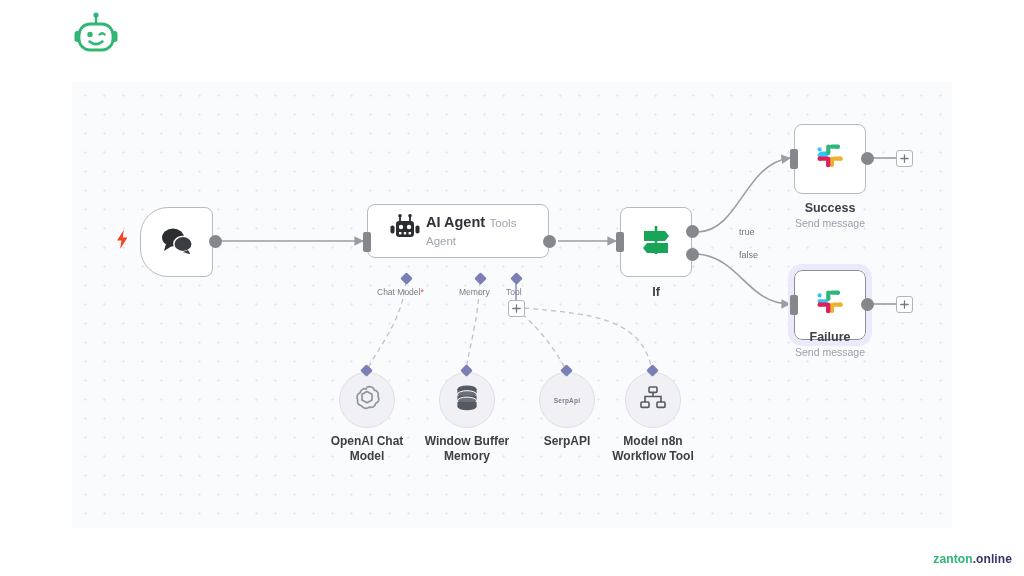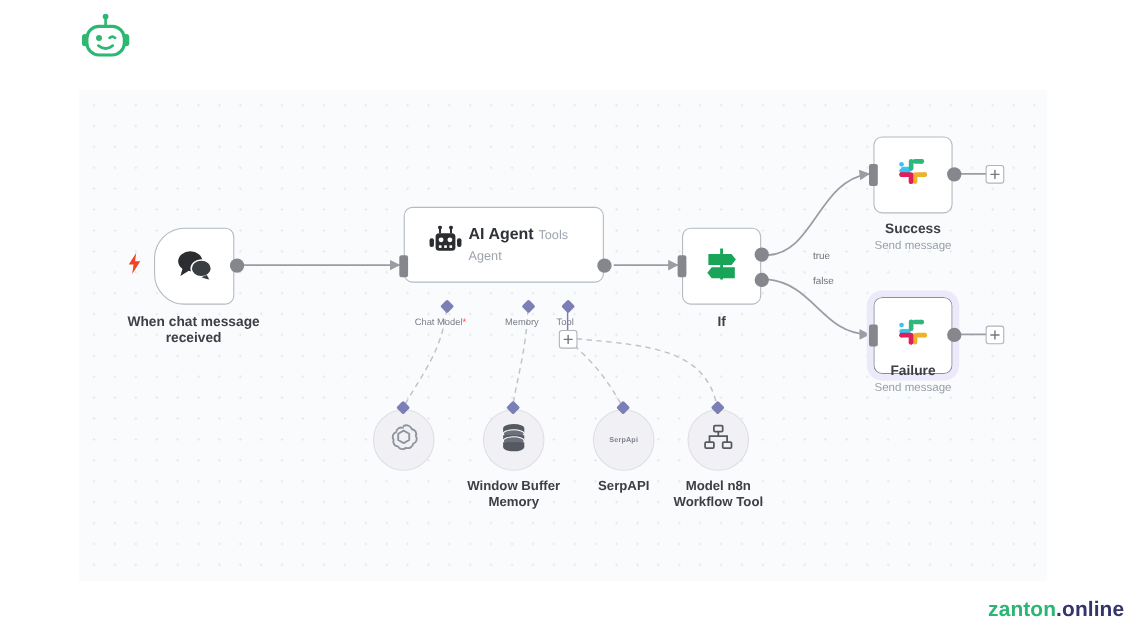--- a/index.html
+++ b/index.html
@@ -134,22 +134,22 @@
 
   
   .bolt { position: absolute; z-index: 7; }
   .agent-text { margin-left: 4px; }
   .agent-title { font-size: 14.5px; font-weight: 700; color: #2f3238; line-height: 1.2; }
   .agent-subtitle { font-size: 11.5px; color: #9ea3ad; line-height: 1.3; margin-top: 1px; }
   .serp-logo { font-size: 6.5px; color: #7c818b; letter-spacing: .2px; font-weight: 600; }
 
   
   #watermark {
-    position: absolute; right: 2px; bottom: 10px;
-    font-size: 19px; font-weight: 700; letter-spacing: .1px; margin-left: 32px;
+    position: absolute; right: 12px; bottom: 10px;
+    font-size: 12px; font-weight: 700; letter-spacing: .1px; margin-left: 32px;
   }
   .wm-a { color: #2bb673; }
   .wm-b { color: #33356b; }
 </style>
 </head>
 <body>
 
 <div id="root">
 
   <div id="logo">
@@ -206,25 +206,22 @@
       <span>
         <svg width="34" height="28" viewBox="0 0 34 28">
           <ellipse cx="13" cy="11.5" rx="11" ry="9" fill="#2b2d31"></ellipse>
           <path d="M6 18 L4 25 L12 20 Z" fill="#2b2d31"></path>
           <ellipse cx="23" cy="18" rx="9.2" ry="7.6" fill="#3a3d42" stroke="#ffffff" stroke-width="1.4"></ellipse>
           <path d="M28 24 L30.5 28.5 L23 26 Z" fill="#3a3d42"></path>
         </svg>
       </span>
     </div>
     <div class="port-out" style="left:137px; top:153px;"></div>
-    <div class="node-caption" style="left:29px; top:203px; width:150px;">
-      <span>When chat message received</span>
-    </div>
-
-    <div class="node" style="left:295px; top:106px; width:182px; height:69px; padding-left:20px;">
+
+    <div class="node" style="left:295px; top:122px; width:182px; height:54px; padding-left:20px;">
       <span>
         <svg width="34" height="30" viewBox="0 0 34 30">
           <rect x="8" y="7" width="18" height="16" rx="3.2" fill="#2b2d31"></rect>
           <rect x="2.5" y="11.5" width="4" height="8" rx="1.8" fill="#2b2d31"></rect>
           <rect x="27.5" y="11.5" width="4" height="8" rx="1.8" fill="#2b2d31"></rect>
           <line x1="12" y1="7" x2="12" y2="2.5" stroke="#2b2d31" stroke-width="1.8"></line>
           <line x1="22" y1="7" x2="22" y2="2.5" stroke="#2b2d31" stroke-width="1.8"></line>
           <circle cx="12" cy="1.8" r="1.8" fill="#2b2d31"></circle>
           <circle cx="22" cy="1.8" r="1.8" fill="#2b2d31"></circle>
           <circle cx="13" cy="13" r="2.2" fill="#ffffff"></circle>
@@ -342,20 +339,24 @@
     <div class="circ-node" style="left:267px; top:290px;">
       <span>
         <svg width="30" height="30" viewBox="0 0 30 30">
           <g fill="none" stroke="#8e949e" stroke-width="1.7" stroke-linejoin="round" stroke-linecap="round">
             <path d="M15 4.2 C18.2 2.6 21.6 4.4 22.4 7.2 C25.4 7.4 27.2 10.6 26 13.3 C27.8 15.8 26.6 19.4 23.7 20.3 C23.2 23.3 20 25.2 17.2 24.1 C14.9 26.2 11.2 25.5 9.7 22.8 C6.7 22.7 4.7 19.6 5.8 16.8 C4.1 14.3 5.2 10.8 8.1 9.8 C8.5 6.9 11.6 4.9 14.4 5.9"></path>
             <path d="M10 11.3 L15 8.5 L20 11.3 L20 17 L15 19.8 L10 17 Z"></path>
           </g>
         </svg>
       </span>
     </div>
+    <div class="circ-caption" style="left:235px; top:352px;">
+      <span>OpenAI Chat</span><br>
+      <span>Model</span>
+    </div>
 
     <div class="diamond" style="left:390px; top:284px;"></div>
     <div class="circ-node" style="left:367px; top:290px;">
       <span>
         <svg width="26" height="28" viewBox="0 0 26 28">
           <ellipse cx="13" cy="5.2" rx="9.6" ry="3.7" fill="#545962"></ellipse>
           <rect x="3.4" y="5.2" width="19.2" height="5.2" fill="#545962"></rect>
           <ellipse cx="13" cy="10.4" rx="9.6" ry="3.7" fill="#6c7079" stroke="#ffffff" stroke-width="1"></ellipse>
           <rect x="3.4" y="11.6" width="19.2" height="5.2" fill="#545962"></rect>
           <ellipse cx="13" cy="16.8" rx="9.6" ry="3.7" fill="#6c7079" stroke="#ffffff" stroke-width="1"></ellipse>

